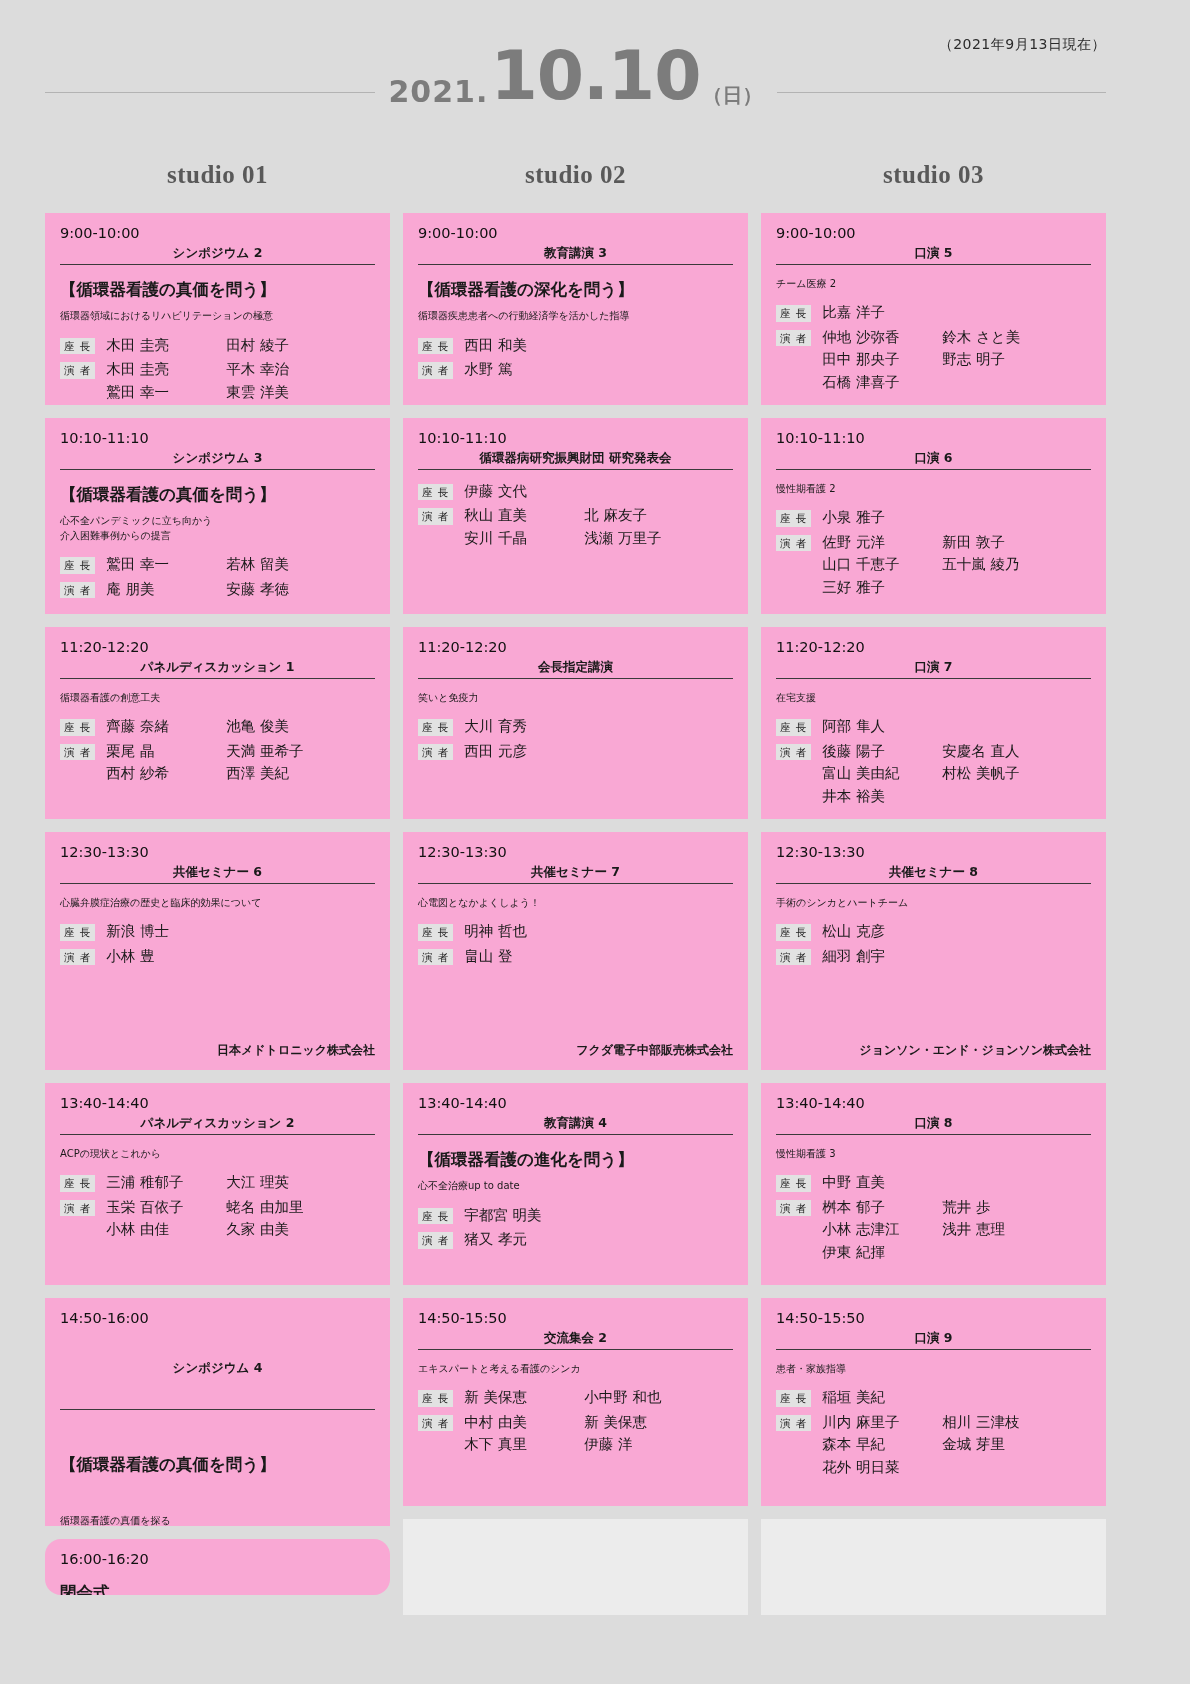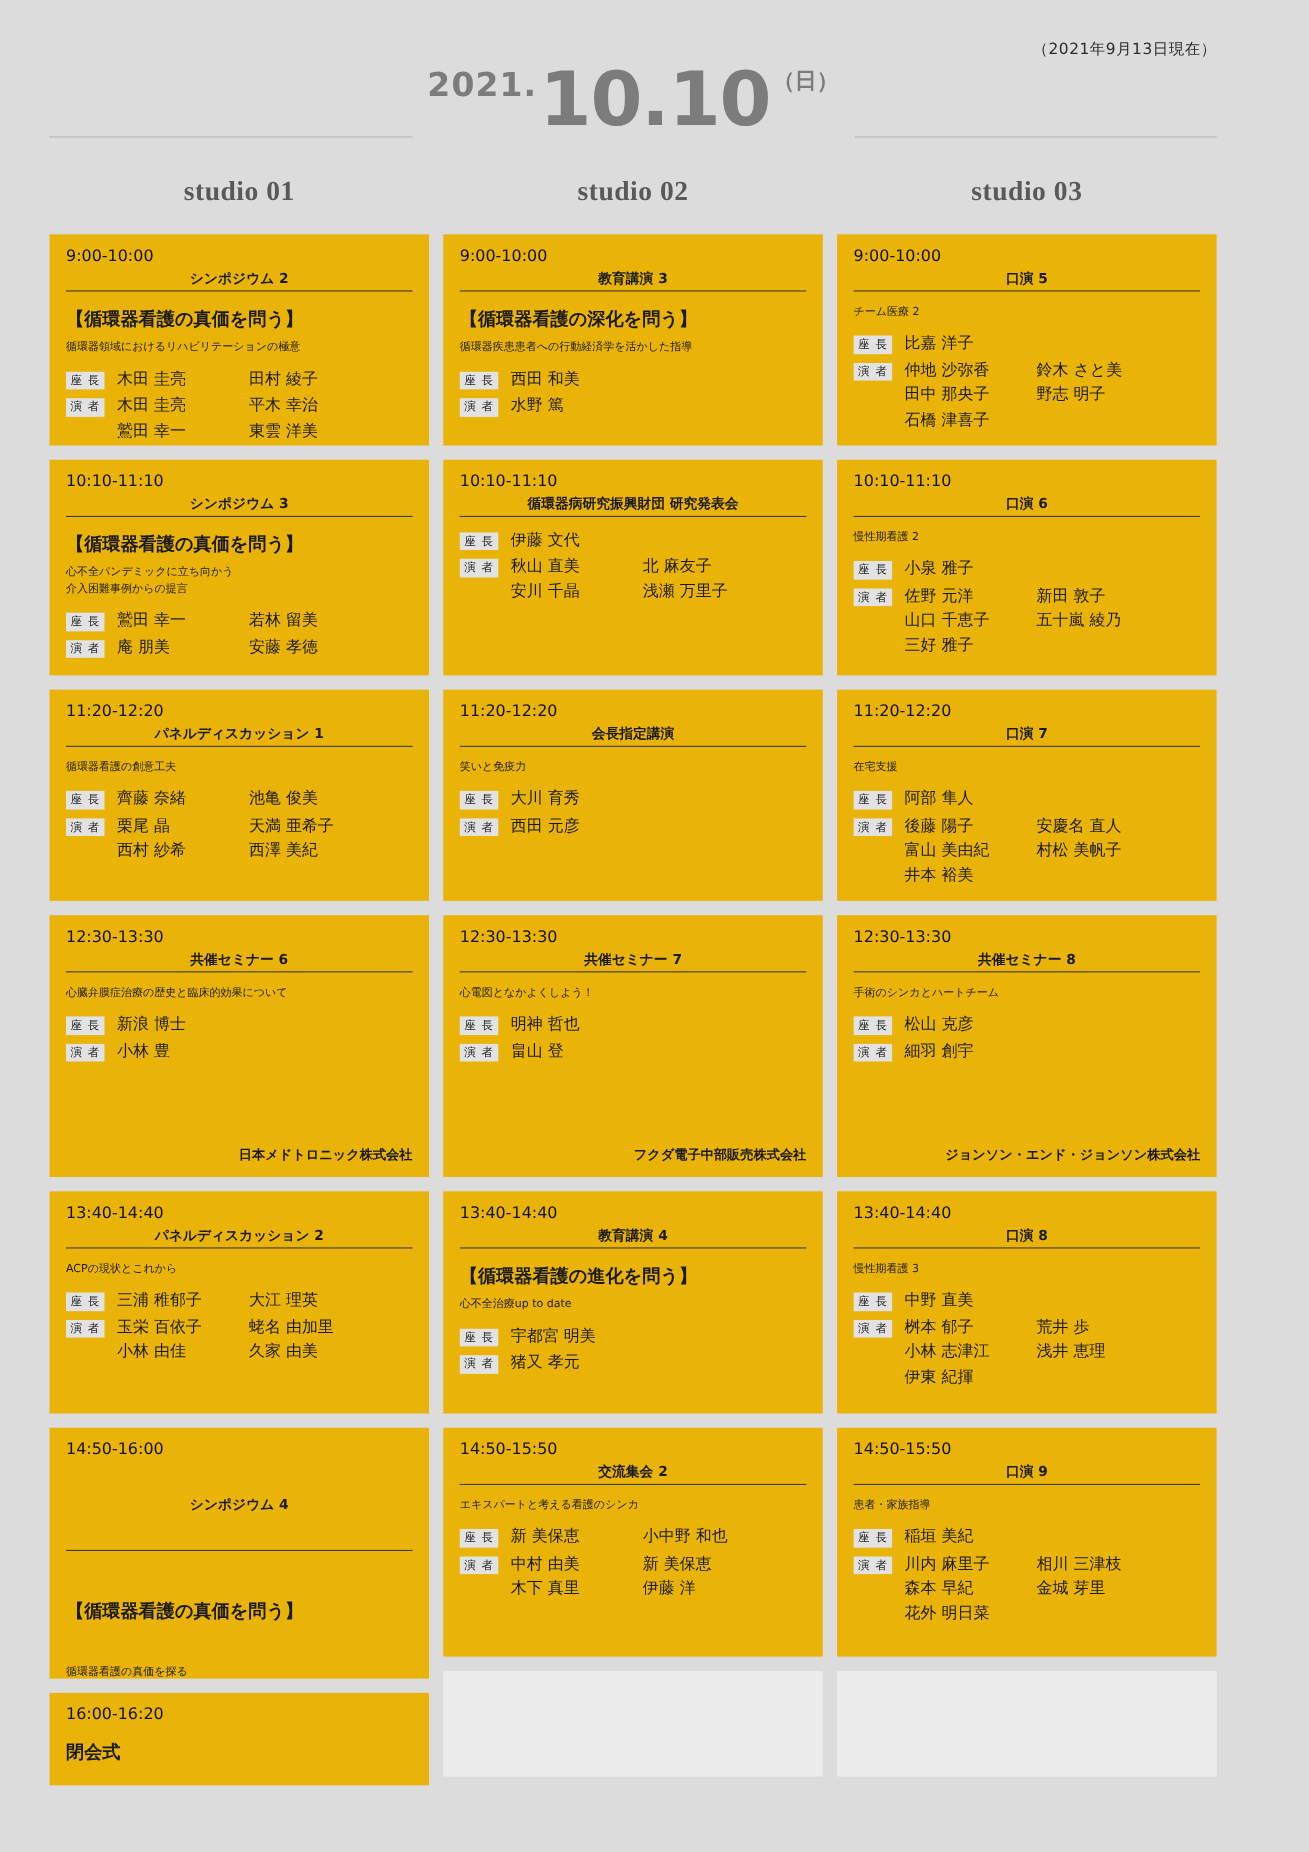--- a/index.html
+++ b/index.html
@@ -9,30 +9,30 @@
     font-family:"DejaVu Sans","Liberation Sans",sans-serif;
     color:#1a1a1a;
     -webkit-font-smoothing:antialiased;
   }
   .page{position:relative;width:1190px;height:1684px;overflow:hidden;}
 
   .asof{position:absolute;top:36px;right:84px;font-size:14px;color:#2b2b2b;letter-spacing:.5px;}
 
   .date-row{position:absolute;top:44px;left:45px;width:1061px;display:flex;align-items:flex-end;}
   .date-row .line{flex:1;height:1px;background:#b3b3b3;margin-bottom:16px;}
-  .date-wrap{display:flex;align-items:flex-start;margin:16px 14px;color:#7c7c7c;}
+  .date-wrap{display:flex;align-items:flex-end;margin:0 14px;color:#7c7c7c;}
   .date-year{font-size:30px;font-weight:600;letter-spacing:1px;}
   .date-big{font-size:68px;font-weight:600;line-height:.95;letter-spacing:-1px;margin:0 2px;}
   .date-day{font-size:20px;font-weight:600;}
 
   .grid{position:absolute;top:160px;left:45px;width:1061px;display:flex;gap:13px;}
   .col{flex:1;display:flex;flex-direction:column;gap:13px;min-width:0;}
   .col-header{font-size:25px;font-weight:bold;color:#595959;text-align:center;line-height:30px;margin-bottom:10px;letter-spacing:.5px;font-family:Liberation Serif, serif;}
 
-  .cell{background:#eab308;box-sizing:border-box;padding:12px 15px 11px;display:flex;flex-direction:column;overflow:hidden;}
+  .cell{background:#f9a8d4;box-sizing:border-box;padding:12px 15px 11px;display:flex;flex-direction:column;overflow:hidden;}
   .cell.empty{background:#ececec;}
 
   .time{font-size:14.5px;font-weight:500;line-height:1.2;color:#111;}
   .label{text-align:center;font-weight:600;font-size:12.5px;line-height:1.3;margin-top:3px;}
   .rule{height:0;border-top:1.5px solid #3a3a3a;margin-top:2px;}
 
   .heading{font-weight:bold;font-size:16.5px;line-height:1.3;margin-top:14px;}
   .titles{margin-top:12px;}
   .heading + .titles{margin-top:9px;}
   .title-line{font-size:10px;line-height:1.45;}
@@ -211,21 +211,21 @@
               <span class="badge">演 者</span>
               <div class="names">
                 <span class="name">井上 久美子</span>
                 <span class="name">山本 佐千子</span>
                 <span class="name">橘 美奈子</span>
                 <span class="name">宇都宮 宏子</span>
               </div>
             </div>
           </div>
         </div>
-        <div class="cell" style="height: 84px;">
+        <div class="cell" style="height: 56px; border-radius: 16px;">
           <div class="time">16:00-16:20</div>
           <div class="heading">閉会式</div>
         </div>
       </div>
       <div class="col">
         <div class="col-header">studio 02</div>
         <div class="cell" style="height: 192px;">
           <div class="time">9:00-10:00</div>
           <div class="label">教育講演 3</div>
           <div class="rule"></div>

